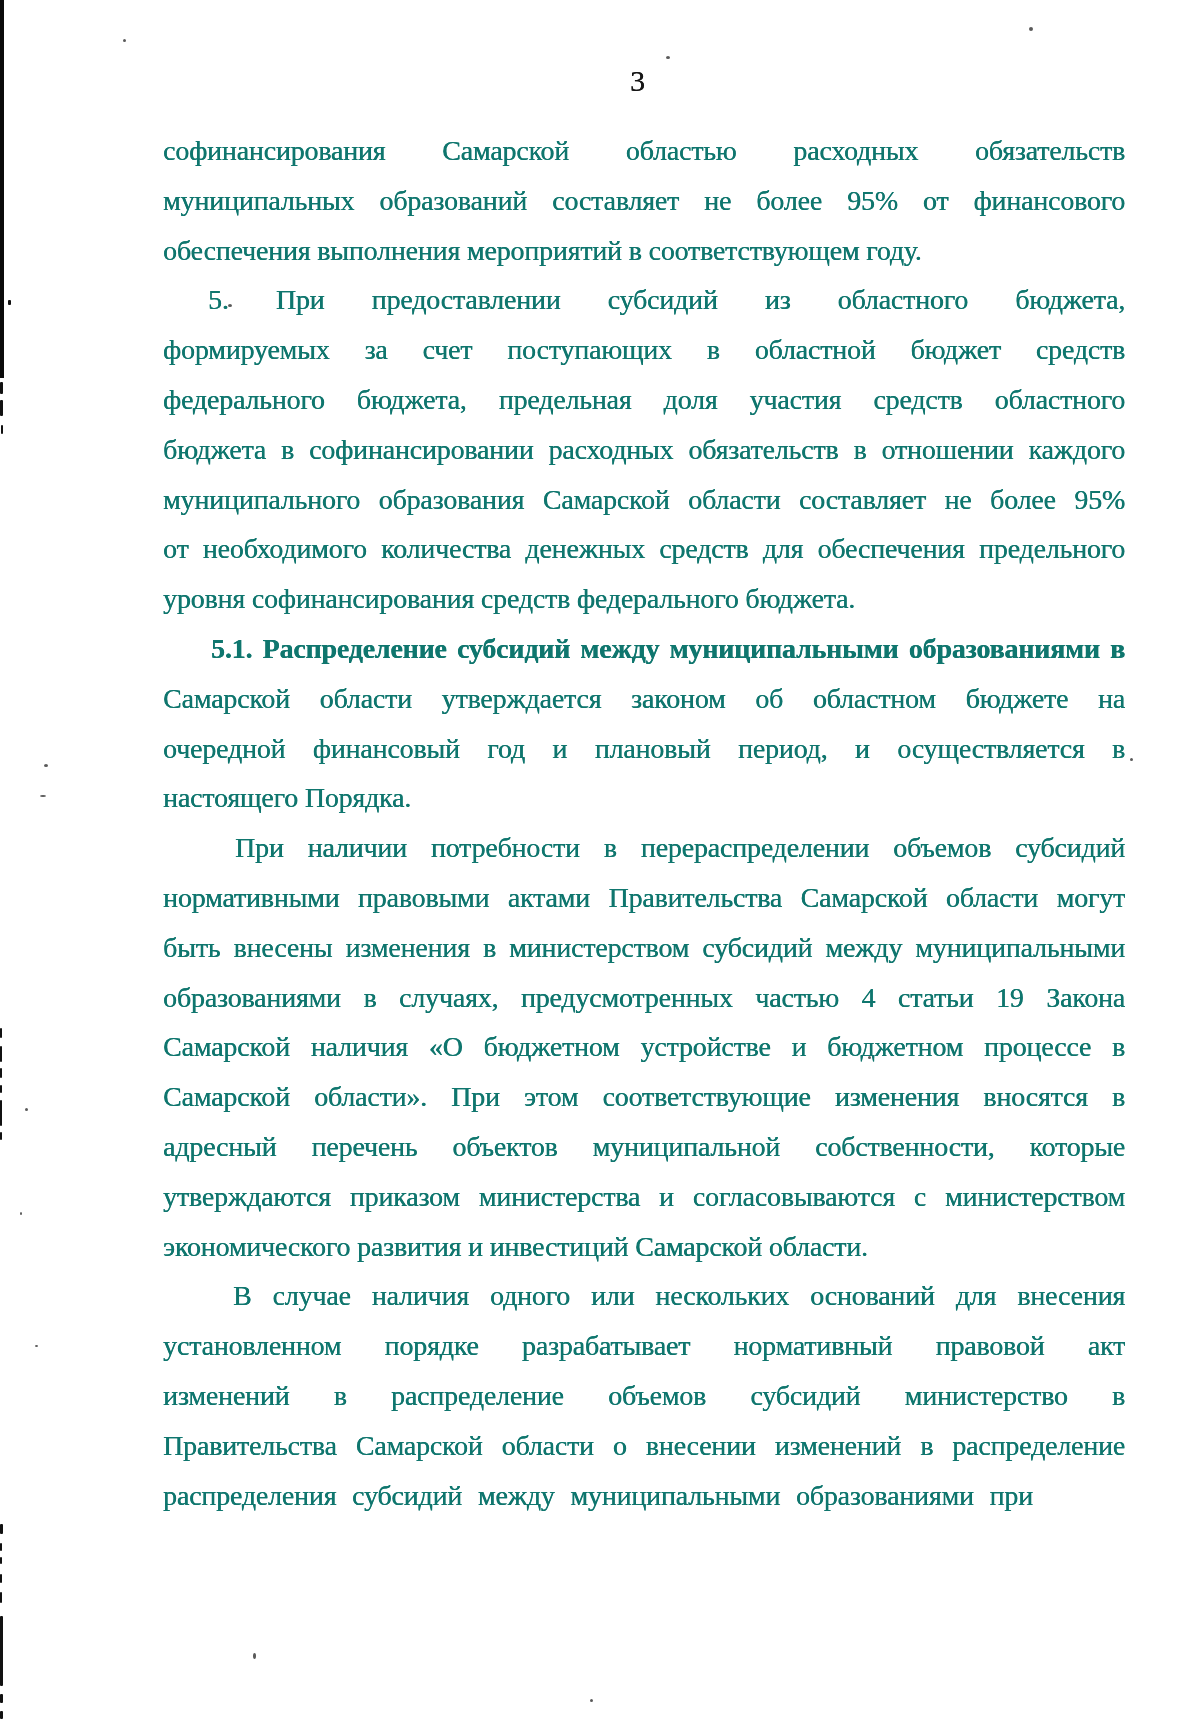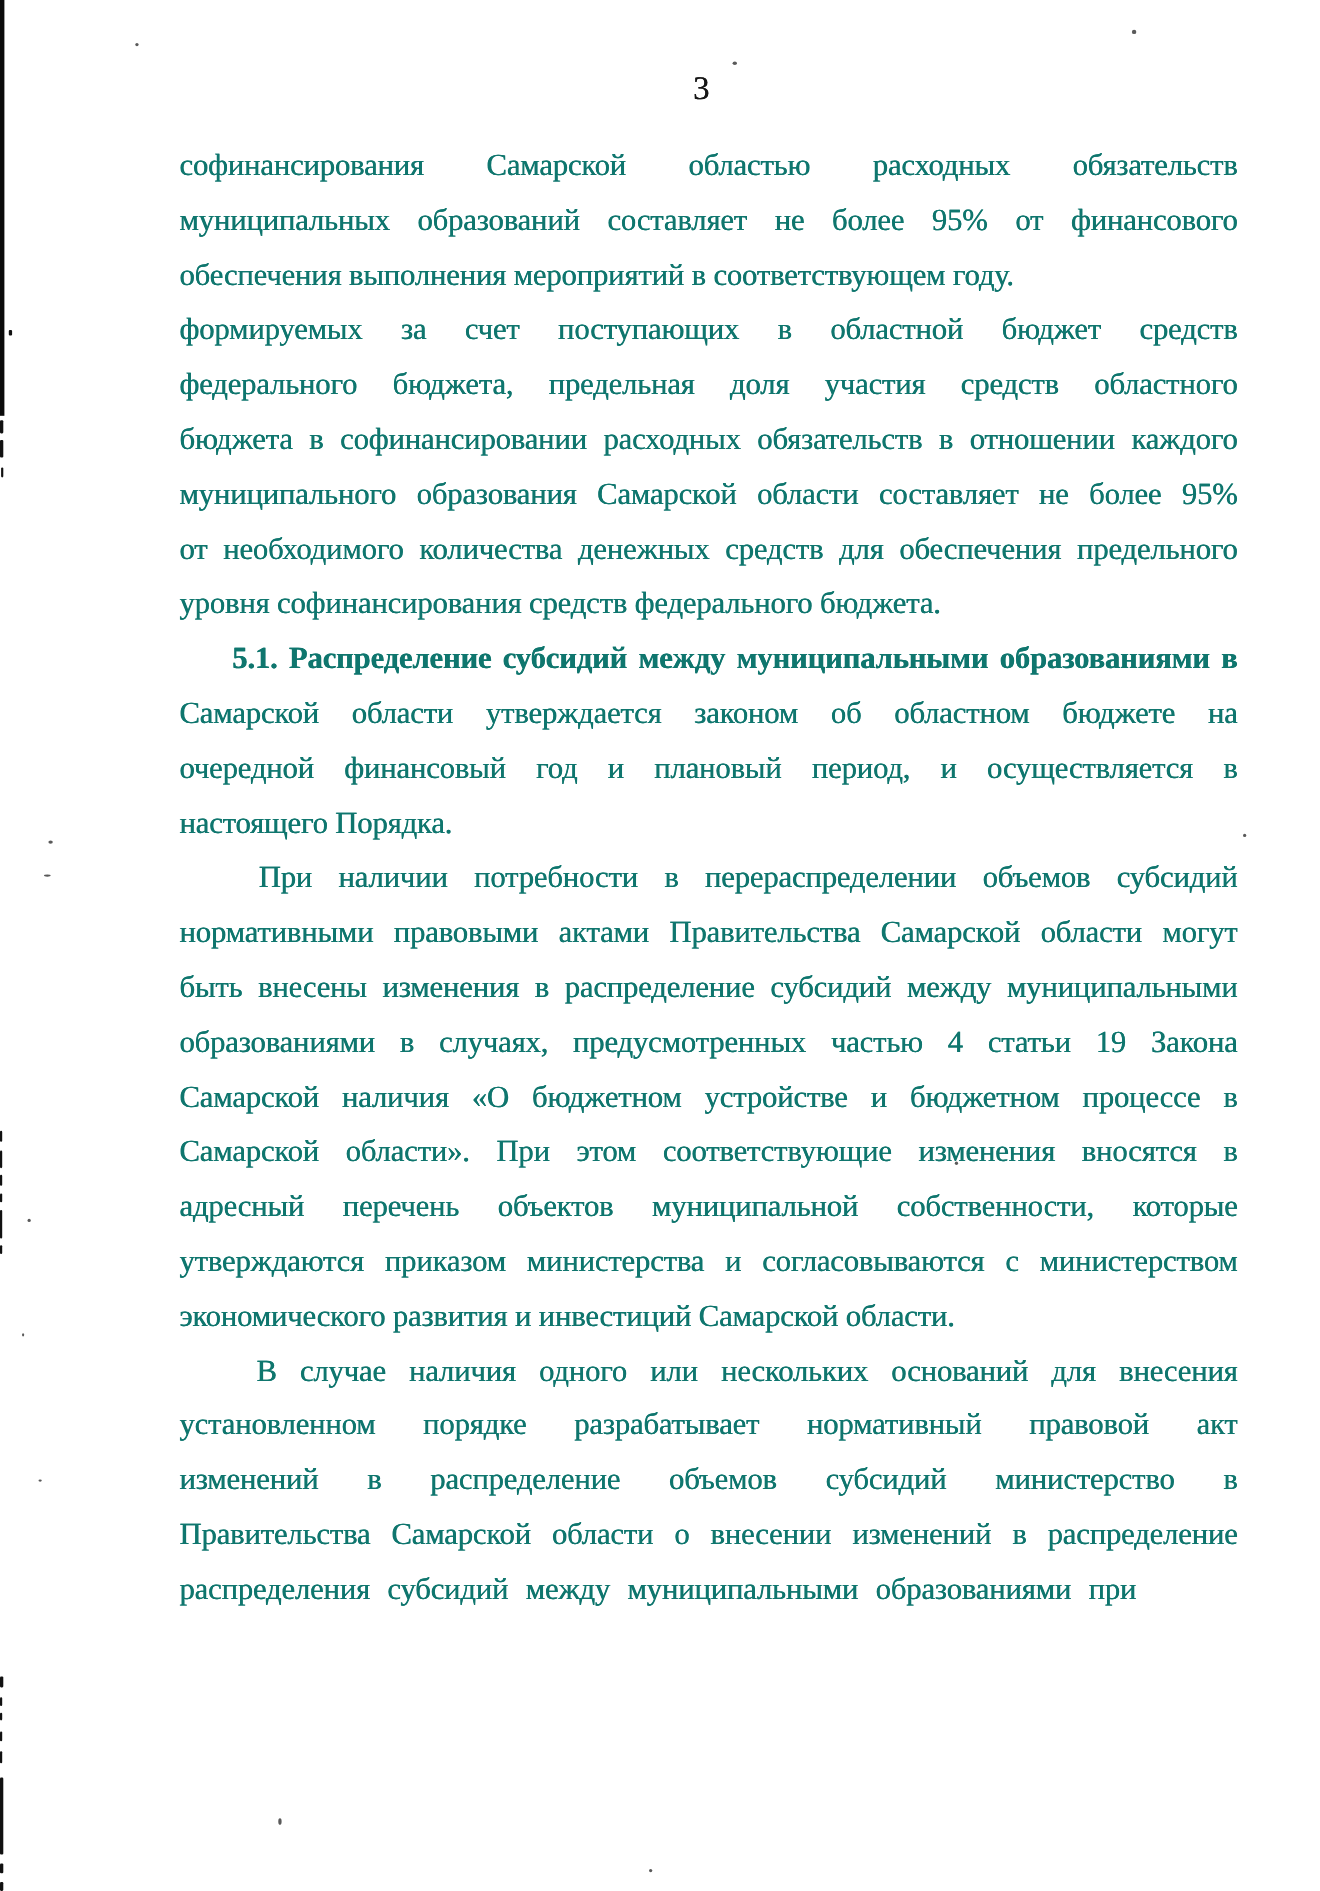--- a/index.html
+++ b/index.html
@@ -95,33 +95,34 @@
       <div class="speck" style="left: 20px; top: 1212px; width: 2px; height: 3px;"></div>
       <div class="speck" style="left: 35px; top: 1345px; width: 3px; height: 2px;"></div>
       <div class="speck" style="left: 253px; top: 1653px; width: 3px; height: 6px;"></div>
       <div class="speck" style="left: 590px; top: 1699px; width: 3px; height: 3px;"></div>
     </div>
   <div class="page-number">3</div>
   <div class="text-block" id="text-block">
       <div class="line">софинансирования Самарской областью расходных обязательств</div>
       <div class="line">муниципальных образований составляет не более 95% от финансового</div>
       <div class="line noj">обеспечения выполнения мероприятий в соответствующем году.</div>
+      <div class="line" style="padding-left: 45px;">5. При предоставлении субсидий из областного бюджета,</div>
       <div class="line">формируемых за счет поступающих в областной бюджет средств</div>
       <div class="line">федерального бюджета, предельная доля участия средств областного</div>
       <div class="line">бюджета в софинансировании расходных обязательств в отношении каждого</div>
       <div class="line">муниципального образования Самарской области составляет не более 95%</div>
       <div class="line">от необходимого количества денежных средств для обеспечения предельного</div>
       <div class="line noj">уровня софинансирования средств федерального бюджета.</div>
       <div class="line" style="padding-left: 48px; font-weight: bold;">5.1. Распределение субсидий между муниципальными образованиями в</div>
       <div class="line">Самарской области утверждается законом об областном бюджете на</div>
       <div class="line">очередной финансовый год и плановый период, и осуществляется в</div>
       <div class="line noj">настоящего Порядка.</div>
       <div class="line" style="padding-left: 72px;">При наличии потребности в перераспределении объемов субсидий</div>
       <div class="line">нормативными правовыми актами Правительства Самарской области могут</div>
-      <div class="line">быть внесены изменения в распределение субсидий между муниципальными</div>
+      <div class="line">быть внесены изменения в министерством субсидий между муниципальными</div>
       <div class="line">образованиями в случаях, предусмотренных частью 4 статьи 19 Закона</div>
       <div class="line">Самарской наличия «О бюджетном устройстве и бюджетном процессе в</div>
       <div class="line">Самарской области». При этом соответствующие изменения вносятся в</div>
       <div class="line">адресный перечень объектов муниципальной собственности, которые</div>
       <div class="line">утверждаются приказом министерства и согласовываются с министерством</div>
       <div class="line noj">экономического развития и инвестиций Самарской области.</div>
       <div class="line" style="padding-left: 70px;">В случае наличия одного или нескольких оснований для внесения</div>
       <div class="line">установленном порядке разрабатывает нормативный правовой акт</div>
       <div class="line">изменений в распределение объемов субсидий министерство в</div>
       <div class="line">Правительства Самарской области о внесении изменений в распределение</div>

